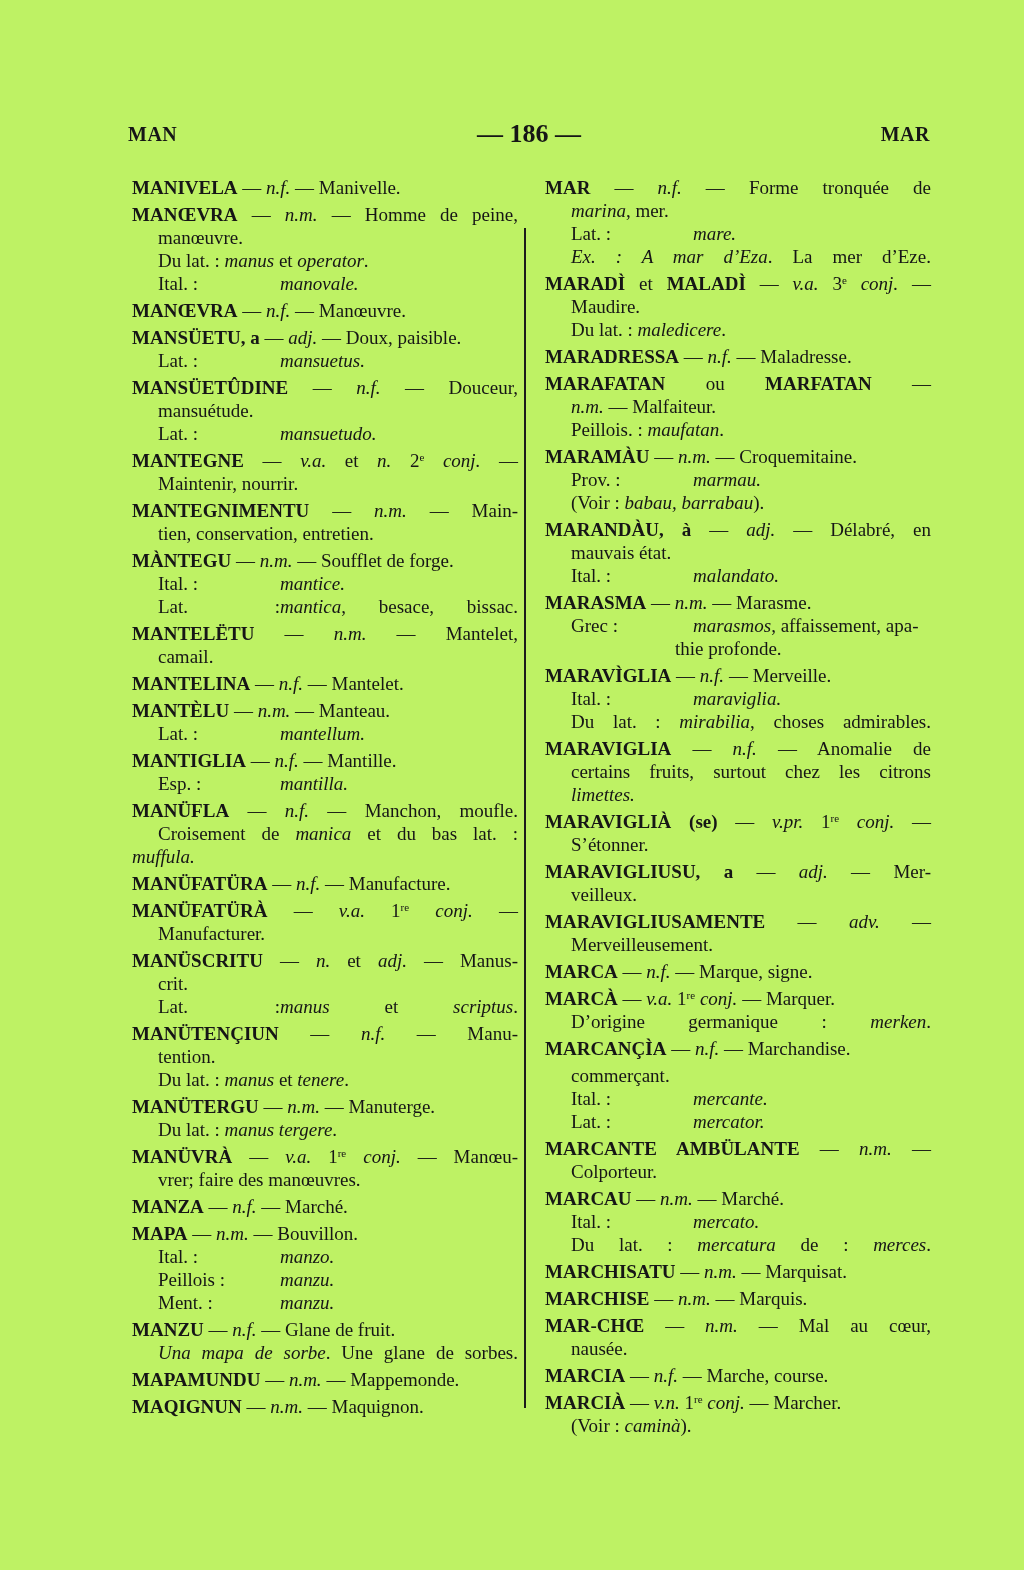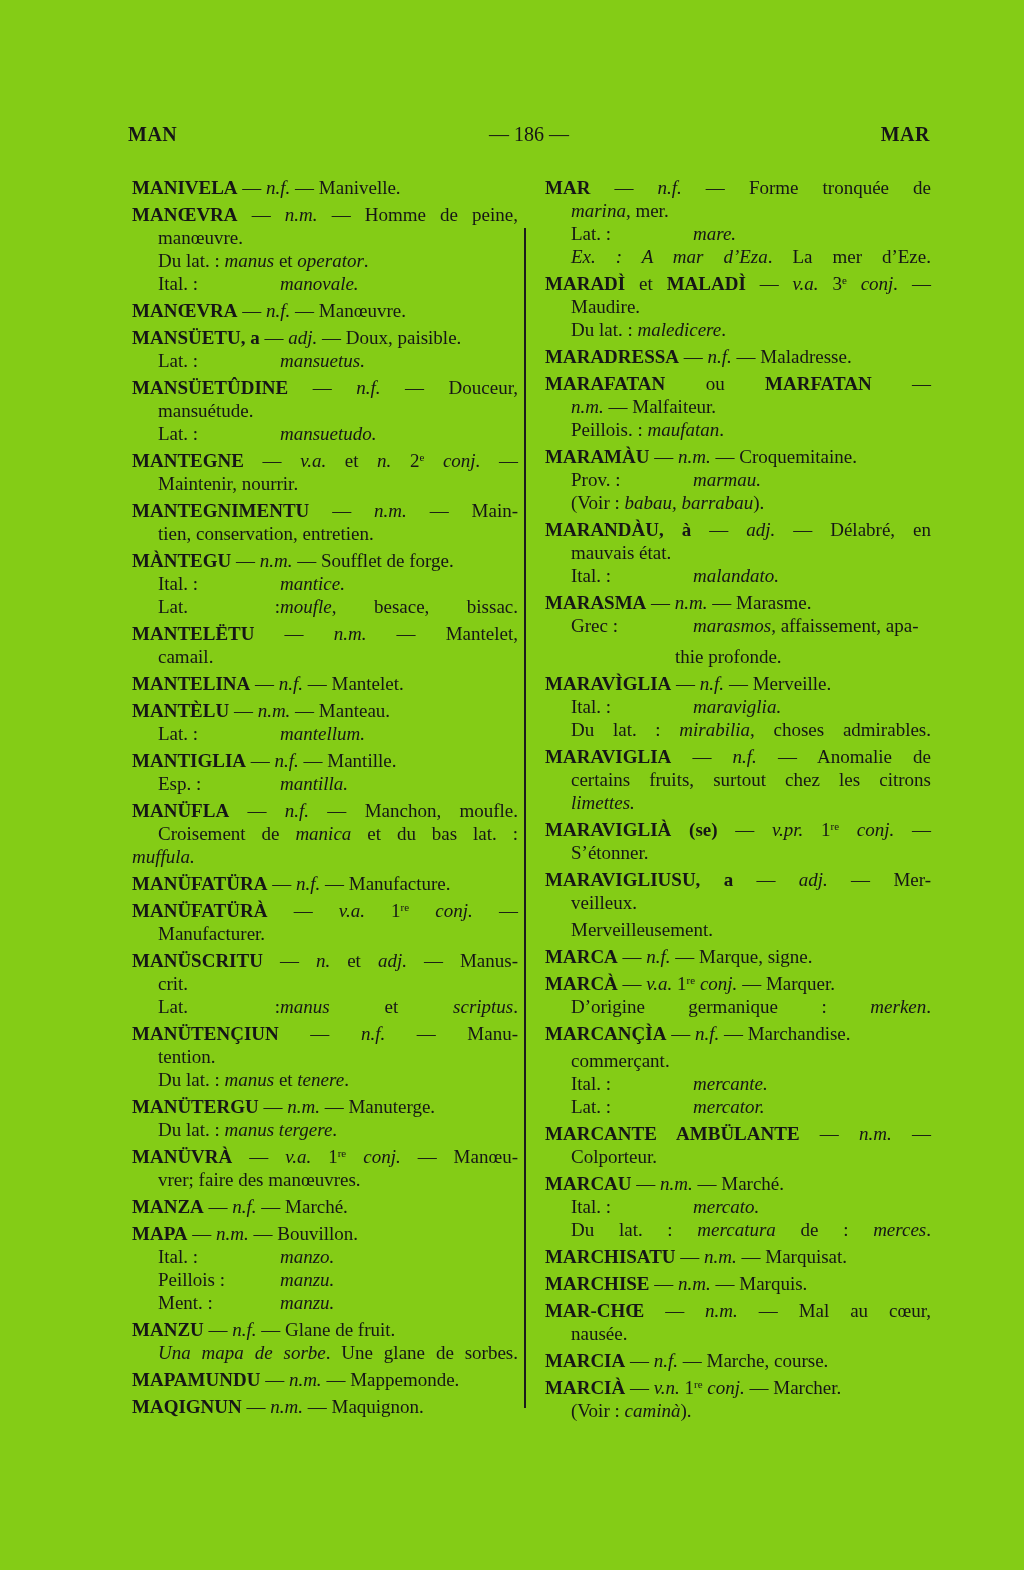--- a/index.html
+++ b/index.html
@@ -2,40 +2,40 @@
 <html><head>
 <meta charset="utf-8">
 <style>
   html,body{margin:0;padding:0;}
   body{width:1024px;height:1570px;position:relative;font-family:"Liberation Serif","DejaVu Serif",serif;}
   .page{position:absolute;inset:0;background:#fbfbf8;color:#161616;}
   .header{position:absolute;top:122px;left:128px;width:802px;height:26px;font-size:20px;line-height:24px;}
   .hw{font-weight:bold;letter-spacing:0.5px;}
   .hw-left{position:absolute;left:0;top:0;}
   .hw-right{position:absolute;right:0;top:0;}
-  .pageno{position:absolute;left:50%;transform:translateX(-50%);top:0;font-size:20px;}
+  .pageno{position:absolute;left:50%;transform:translateX(-50%);top:0;font-size:26px;font-weight:bold;}
   .divider{position:absolute;left:524px;top:228px;width:2px;height:1180px;background:#1c1c1c;}
   .col{position:absolute;top:176px;width:386px;font-size:19px;line-height:23px;}
   .col0{left:132px;}
   .col1{left:545px;}
   .entry{margin-bottom:4px;}
   .ln{min-height:23px;}
   .ln.c,.ln.x{padding-left:26px;}
   .ln.tab{padding-left:26px;white-space:nowrap;}
   .ln.c0{padding-left:0;}
   .just{text-align:justify;text-align-last:justify;}
   .lbl{display:inline-block;width:122px;}
   span.b{font-weight:bold;}
   span.i{font-style:italic;}
   span.s{font-size:11px;position:relative;top:-6px;line-height:0;}
 </style>
 </head>
 <body>
 
-<div class="page" style="background: #84cc16; color: rgb(22, 22, 22);">
+<div class="page" style="background: #bef264; color: rgb(22, 22, 22);">
   <div class="header">
     <span class="hw hw-left">MAN</span>
     <span class="pageno">— 186 —</span>
     <span class="hw hw-right">MAR</span>
   </div>
   <div class="divider"></div>
   <div class="col col0">
       <div class="entry">
         <div class="ln h"><span class="b">MANIVELA</span><span class="n"> — </span><span class="i">n.f.</span><span class="n"> — Manivelle.</span></div>
       </div>
@@ -61,21 +61,21 @@
         <div class="ln h just"><span class="b">MANTEGNE</span><span class="n"> — </span><span class="i">v.a.</span><span class="n"> et </span><span class="i">n.</span><span class="n"> 2</span><span class="s">e</span><span class="i"> conj.</span><span class="n"> —</span></div>
         <div class="ln c"><span class="n">Maintenir, nourrir.</span></div>
       </div>
       <div class="entry">
         <div class="ln h just"><span class="b">MANTEGNIMENTU</span><span class="n"> — </span><span class="i">n.m.</span><span class="n"> — Main-</span></div>
         <div class="ln c"><span class="n">tien, conservation, entretien.</span></div>
       </div>
       <div class="entry">
         <div class="ln h"><span class="b">MÀNTEGU</span><span class="n"> — </span><span class="i">n.m.</span><span class="n"> — Soufflet de forge.</span></div>
         <div class="ln tab"><span class="lbl">Ital. :</span><span class="i">mantice.</span></div>
-        <div class="ln tab just"><span class="lbl">Lat. :</span><span class="i">moufle</span><span class="n">, besace, bissac.</span></div>
+        <div class="ln tab just"><span class="lbl">Lat. :</span><span class="i">mantica</span><span class="n">, besace, bissac.</span></div>
       </div>
       <div class="entry">
         <div class="ln h just"><span class="b">MANTELËTU</span><span class="n"> — </span><span class="i">n.m.</span><span class="n"> — Mantelet,</span></div>
         <div class="ln c"><span class="n">camail.</span></div>
       </div>
       <div class="entry">
         <div class="ln h"><span class="b">MANTELINA</span><span class="n"> — </span><span class="i">n.f.</span><span class="n"> — Mantelet.</span></div>
       </div>
       <div class="entry">
         <div class="ln h"><span class="b">MANTÈLU</span><span class="n"> — </span><span class="i">n.m.</span><span class="n"> — Manteau.</span></div>
@@ -161,41 +161,42 @@
         <div class="ln x"><span class="n">(Voir : </span><span class="i">babau, barrabau</span><span class="n">).</span></div>
       </div>
       <div class="entry">
         <div class="ln h just"><span class="b">MARANDÀU, à</span><span class="n"> — </span><span class="i">adj.</span><span class="n"> — Délabré, en</span></div>
         <div class="ln c"><span class="n">mauvais état.</span></div>
         <div class="ln tab"><span class="lbl">Ital. :</span><span class="i">malandato.</span></div>
       </div>
       <div class="entry">
         <div class="ln h"><span class="b">MARASMA</span><span class="n"> — </span><span class="i">n.m.</span><span class="n"> — Marasme.</span></div>
         <div class="ln tab"><span class="lbl">Grec :</span><span class="i">marasmos</span><span class="n">, affaissement, apa-</span></div>
-        <div class="ln cx" style="padding-left: 130px; margin-top: 8px;"><span class="n">thie profonde.</span></div>
+        <div class="ln cx" style="padding-left: 130px;"><span class="n">thie profonde.</span></div>
       </div>
       <div class="entry">
         <div class="ln h"><span class="b">MARAVÌGLIA</span><span class="n"> — </span><span class="i">n.f.</span><span class="n"> — Merveille.</span></div>
         <div class="ln tab"><span class="lbl">Ital. :</span><span class="i">maraviglia.</span></div>
         <div class="ln x just"><span class="n">Du lat. : </span><span class="i">mirabilia</span><span class="n">, choses admirables.</span></div>
       </div>
       <div class="entry">
         <div class="ln h just"><span class="b">MARAVIGLIA</span><span class="n"> — </span><span class="i">n.f.</span><span class="n"> — Anomalie de</span></div>
         <div class="ln c just"><span class="n">certains fruits, surtout chez les citrons</span></div>
         <div class="ln c"><span class="i">limettes.</span></div>
       </div>
       <div class="entry">
         <div class="ln h just"><span class="b">MARAVIGLIÀ (se)</span><span class="n"> — </span><span class="i">v.pr.</span><span class="n"> 1</span><span class="s">re</span><span class="i"> conj.</span><span class="n"> —</span></div>
         <div class="ln c"><span class="n">S’étonner.</span></div>
       </div>
       <div class="entry">
         <div class="ln h just"><span class="b">MARAVIGLIUSU, a</span><span class="n"> — </span><span class="i">adj.</span><span class="n"> — Mer-</span></div>
         <div class="ln c"><span class="n">veilleux.</span></div>
       </div>
       <div class="entry">
+        <div class="ln h just"><span class="b">MARAVIGLIUSAMENTE</span><span class="n"> — </span><span class="i">adv.</span><span class="n"> —</span></div>
         <div class="ln c"><span class="n">Merveilleusement.</span></div>
       </div>
       <div class="entry">
         <div class="ln h"><span class="b">MARCA</span><span class="n"> — </span><span class="i">n.f.</span><span class="n"> — Marque, signe.</span></div>
       </div>
       <div class="entry">
         <div class="ln h"><span class="b">MARCÀ</span><span class="n"> — </span><span class="i">v.a.</span><span class="n"> 1</span><span class="s">re</span><span class="i"> conj.</span><span class="n"> — Marquer.</span></div>
         <div class="ln x just"><span class="n">D’origine germanique : </span><span class="i">merken</span><span class="n">.</span></div>
       </div>
       <div class="entry">

